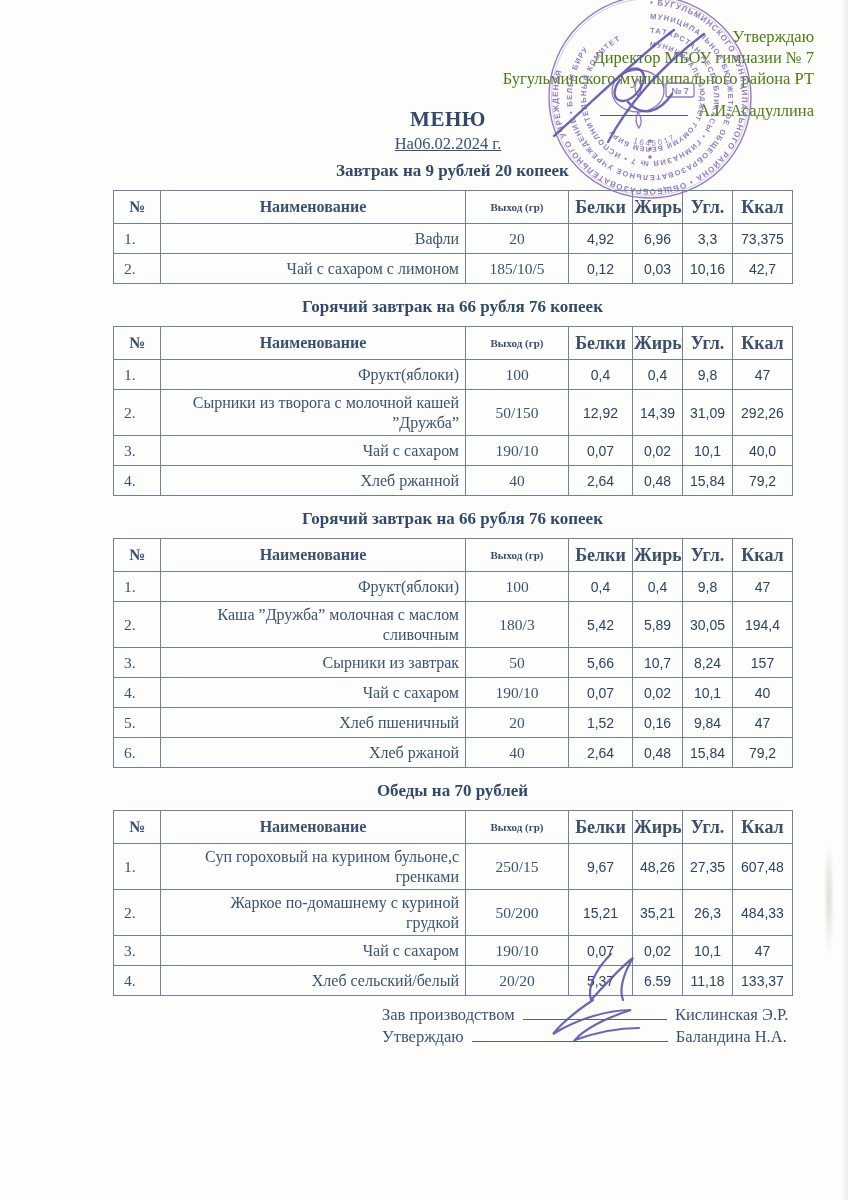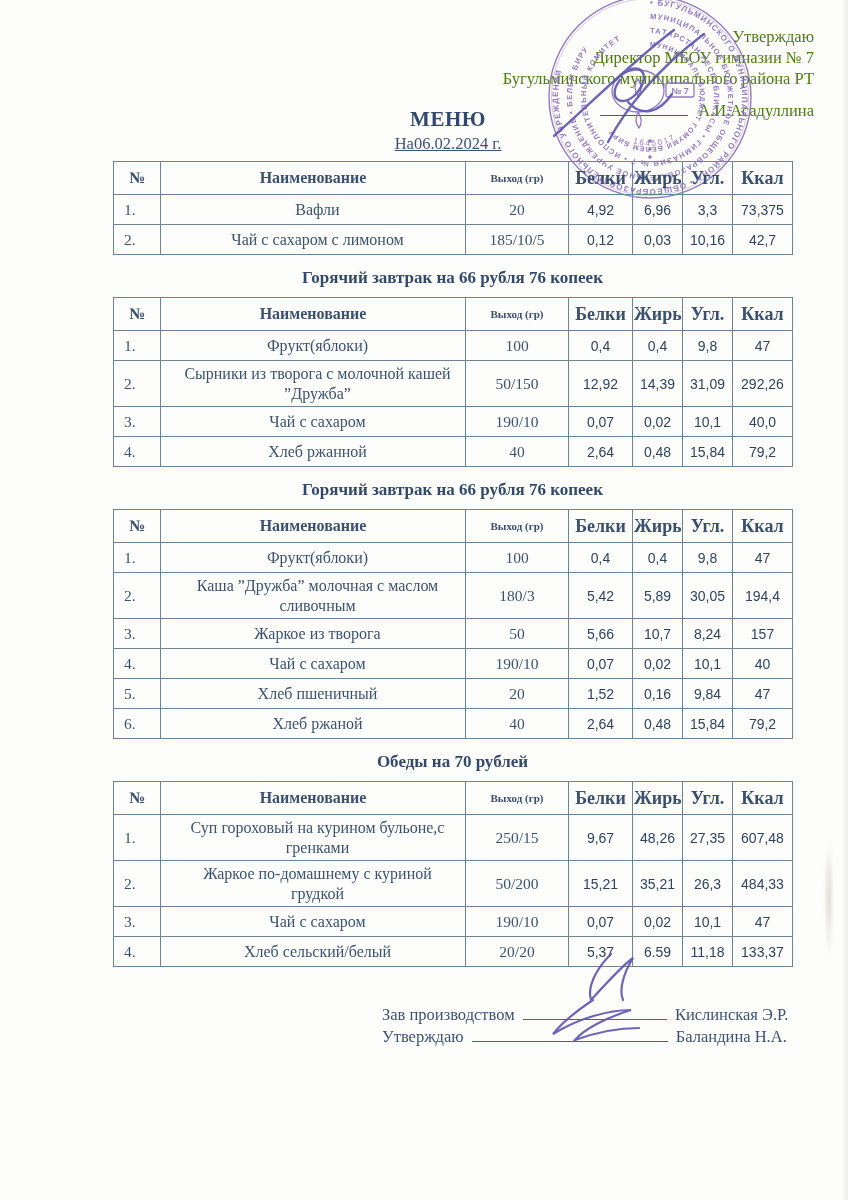--- a/index.html
+++ b/index.html
@@ -36,21 +36,21 @@
   table { border-collapse:collapse; width:679px; table-layout:fixed;
     border:1.6px solid #43586b; }
   th, td { border:1px solid #6e8494; overflow:hidden; }
   thead th { height:30px; color:#3a5070; font-weight:bold; }
   th.c-num, th.c-name { font-size:16px; }
   th.c-out { font-size:11px; }
   th.c-small { font-size:18px; }
   tbody tr.single td { height:27px; }
   tbody tr.double td { height:43px; }
   td.c-num { font-size:15.5px; padding-left:10px; color:#3b536e; }
-  td.c-name { font-size:16px; text-align:center; padding-left:15px; padding-right:6px;
+  td.c-name { font-size:16px; text-align:right; padding-left:15px; padding-right:6px;
     line-height:20px; color:#3b536e; }
   td.c-out { font-size:15.5px; text-align:center; color:#3b536e; }
   td.c-val { font-family:"Liberation Sans", sans-serif; font-size:14px;
     text-align:center; color:#2e445e; }
 
   
   .footer { position:absolute; top:1004px; left:382px; font-size:16.5px;
     color:#3d5273; line-height:22px; }
   .f-row { white-space:nowrap; }
   .f-line1 { display:inline-block; width:144px; border-bottom:1.3px solid #4a6d55; margin:0 4px; }
@@ -121,20 +121,21 @@
     </g>
   </svg>
 
   <div class="title-block">
     <div class="title-menu">МЕНЮ</div>
     <div class="title-date">На06.02.2024 г.</div>
   </div>
 
   <div class="sections" id="sections">
       <section class="section">
+        <h3>Завтрак на 9 рублей 20 копеек</h3>
         <table>
           <colgroup>
             <col style="width: 47px;">
             <col style="width: 305px;">
             <col style="width: 103px;">
             <col style="width: 64px;">
             <col style="width: 50px;">
             <col style="width: 50px;">
             <col style="width: 60px;">
           </colgroup>
@@ -271,21 +272,21 @@
               <td class="c-num">2.</td>
               <td class="c-name">Каша ”Дружба” молочная с маслом сливочным</td>
               <td class="c-out">180/3</td>
               <td class="c-val">5,42</td>
               <td class="c-val">5,89</td>
               <td class="c-val">30,05</td>
               <td class="c-val">194,4</td>
             </tr>
             <tr class="single">
               <td class="c-num">3.</td>
-              <td class="c-name">Жаркое из творога</td>
+              <td class="c-name">Сырники из завтрак</td>
               <td class="c-out">50</td>
               <td class="c-val">5,66</td>
               <td class="c-val">10,7</td>
               <td class="c-val">8,24</td>
               <td class="c-val">157</td>
             </tr>
             <tr class="single">
               <td class="c-num">4.</td>
               <td class="c-name">Чай с сахаром</td>
               <td class="c-out">190/10</td>

